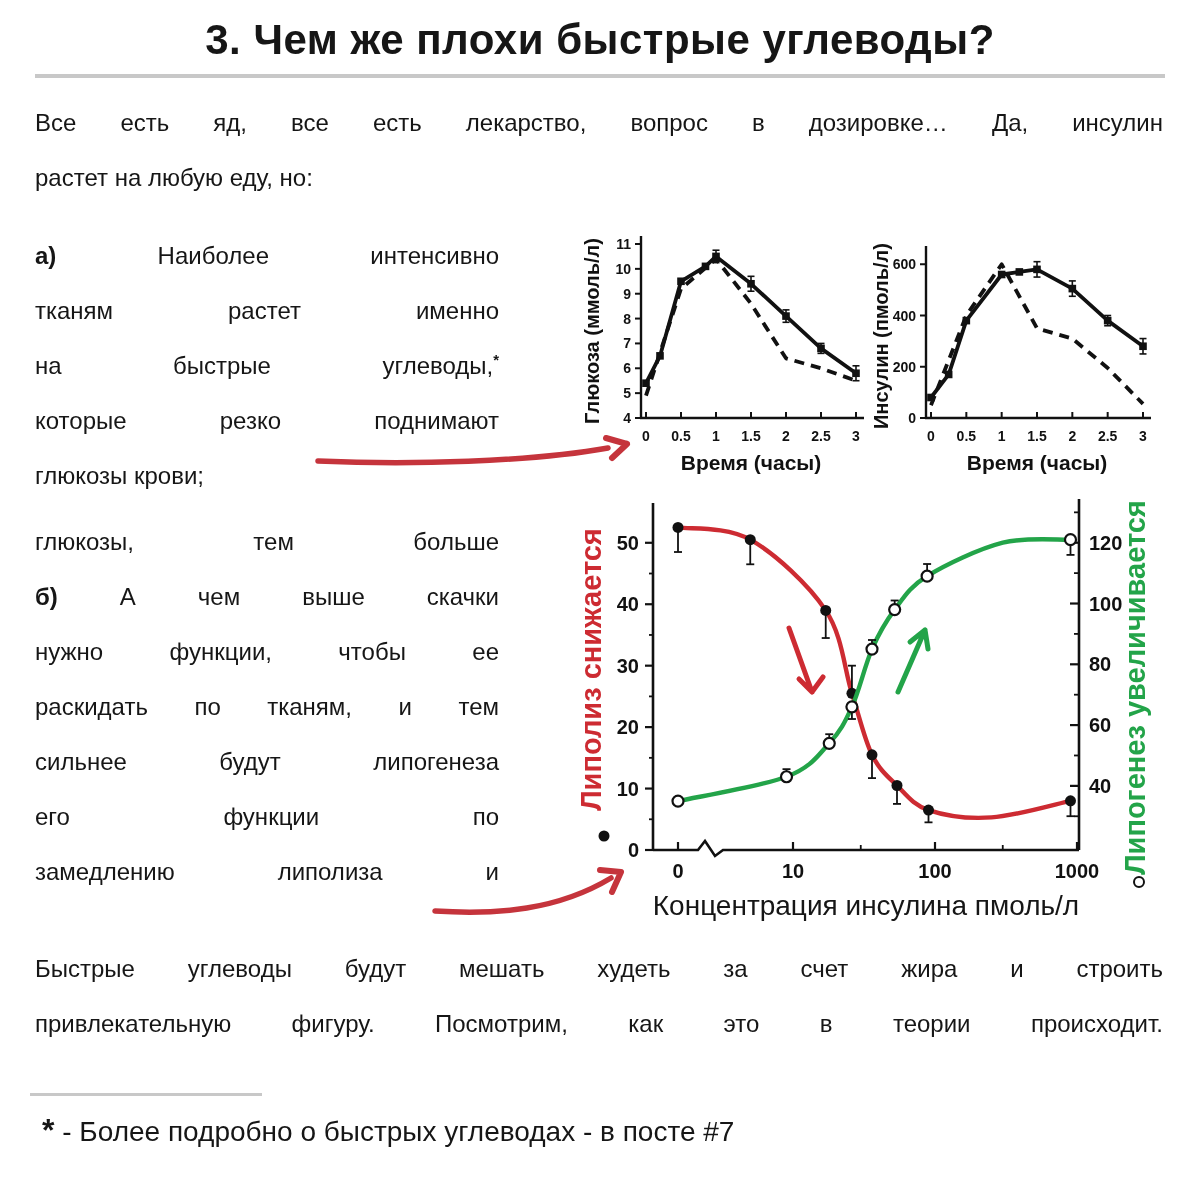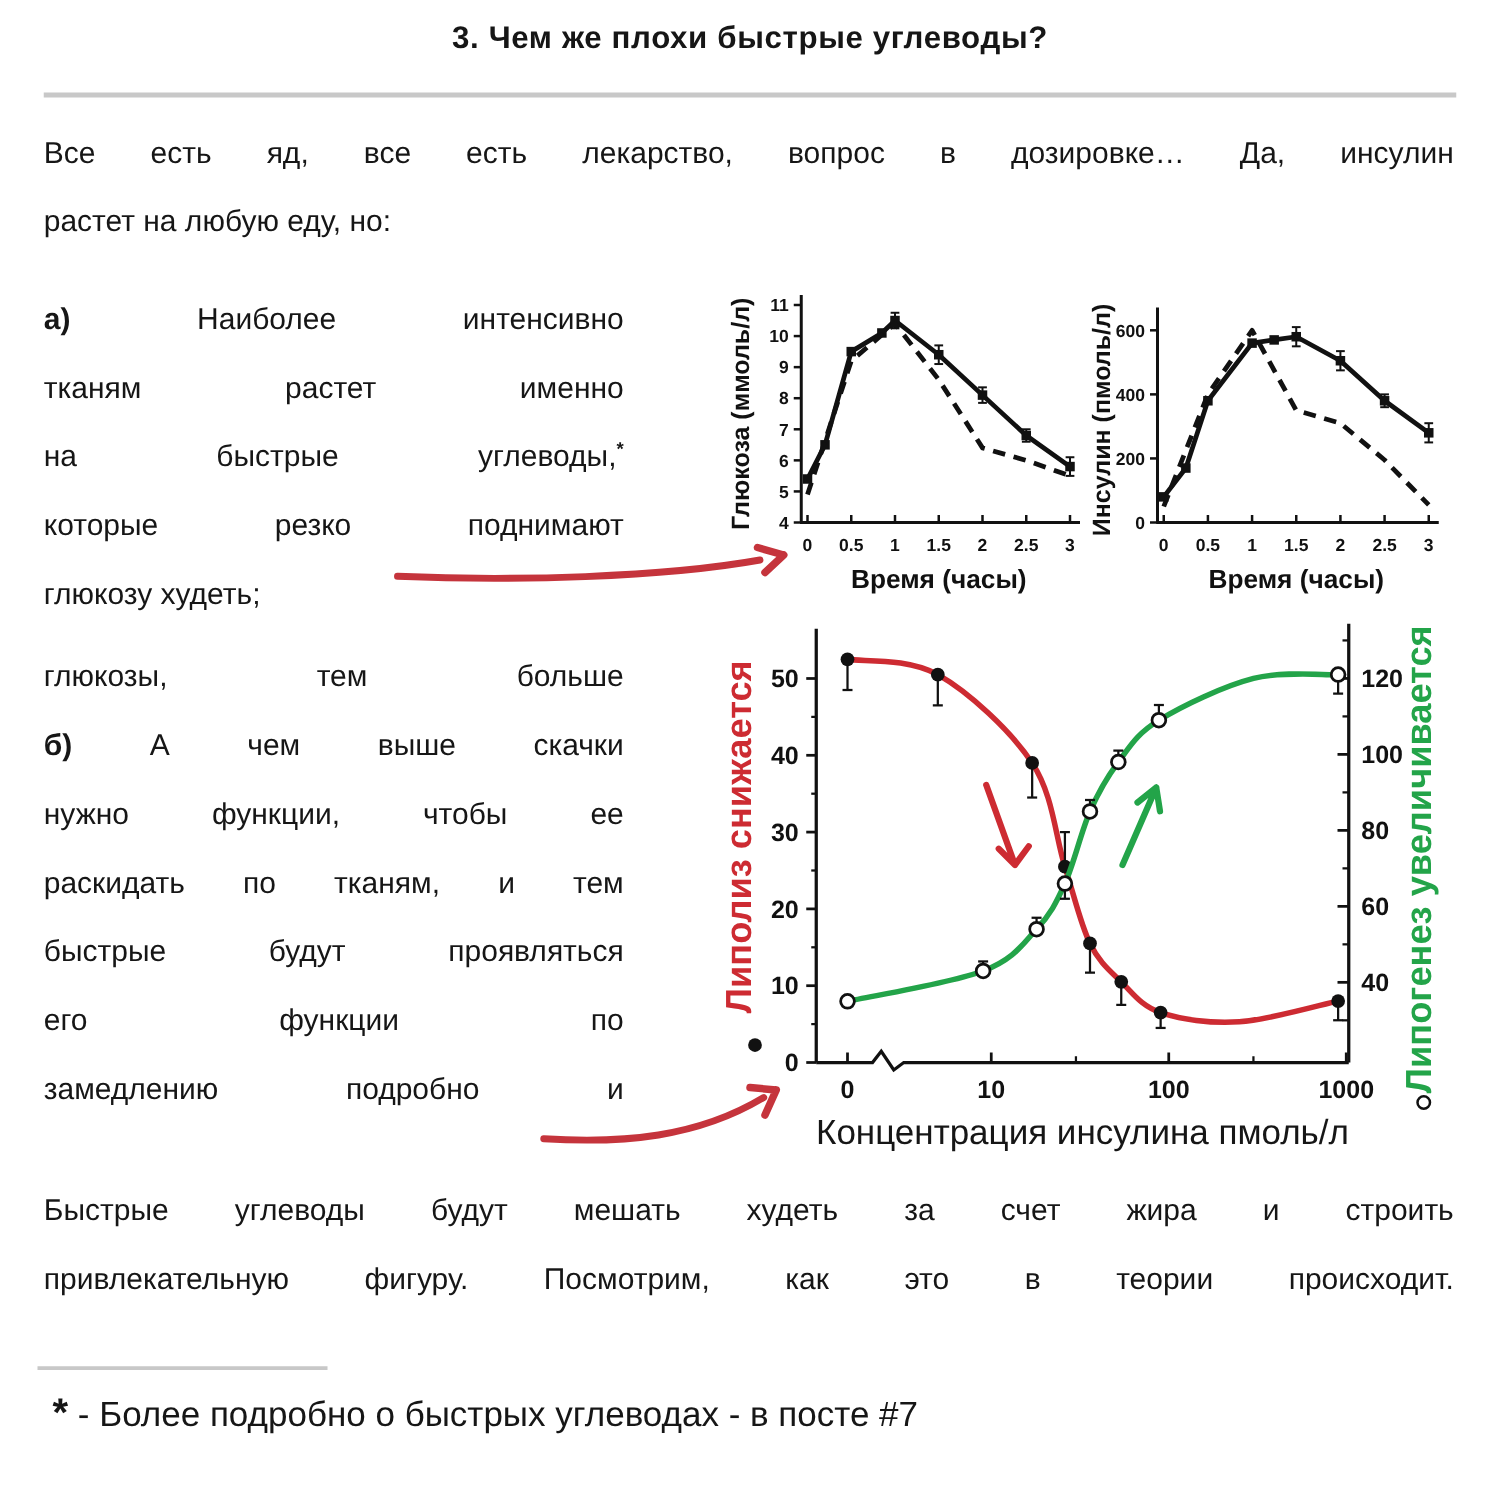--- a/index.html
+++ b/index.html
@@ -1,19 +1,19 @@
 <!DOCTYPE html>
 <html><head>
 <meta charset="utf-8">
 <style>
   html,body{margin:0;padding:0;background:#ffffff;}
   .page{position:relative;width:1200px;height:1200px;background:#fff;overflow:hidden;
         font-family:"Liberation Sans",sans-serif;color:#161616;}
   h1.title{position:absolute;top:16px;left:0;width:100%;margin:0;text-align:center;
-           font-size:25px;font-weight:700;letter-spacing:0.5px;}
+           font-size:42px;font-weight:700;letter-spacing:0.5px;}
   .divider{position:absolute;background:#c8c8c8;}
   .d1{left:35px;top:74px;width:1130px;height:4px;}
   .d2{left:30px;top:1093px;width:232px;height:3px;}
   .para{position:absolute;font-size:24px;}
   .jl{height:55px;line-height:55px;text-align:justify;text-align-last:justify;overflow:visible;}
   .jl.last{text-align-last:left;}
   .jl b{font-weight:700;}
   .jl sup{font-size:62%;font-weight:700;line-height:0;vertical-align:super;}
   #intro{left:35px;top:95px;width:1128px;}
   #pa{left:35px;top:228px;width:464px;}
@@ -39,21 +39,21 @@
   <div class="para" id="intro">
       <div class="jl">Все есть яд, все есть лекарство, вопрос в дозировке… Да, инсулин</div>
       <div class="jl last">растет на любую еду, но:</div>
     </div>
 
   <div class="para" id="pa">
       <div class="jl"><b>а)</b> Наиболее интенсивно</div>
       <div class="jl">тканям растет именно</div>
       <div class="jl">на быстрые углеводы,<sup>*</sup></div>
       <div class="jl">которые резко поднимают</div>
-      <div class="jl last">глюкозу худеть;</div>
+      <div class="jl last">глюкозы крови;</div>
     </div>
 
   <svg id="glu" width="300" height="258" viewBox="0 0 300 258">
       <line x1="58" y1="6" x2="58" y2="188" stroke="#111" stroke-width="2.4"></line>
       <line x1="57" y1="188" x2="281" y2="188" stroke="#111" stroke-width="2.4"></line>
       <line x1="52" y1="188" x2="58" y2="188" stroke="#111" stroke-width="2"></line>
       <text x="48" y="193" text-anchor="end" font-size="14" font-weight="700" fill="#111">4</text>
       <line x1="52" y1="163.14285714285714" x2="58" y2="163.14285714285714" stroke="#111" stroke-width="2"></line>
       <text x="48" y="168.14285714285714" text-anchor="end" font-size="14" font-weight="700" fill="#111">5</text>
       <line x1="52" y1="138.28571428571428" x2="58" y2="138.28571428571428" stroke="#111" stroke-width="2"></line>
@@ -167,23 +167,23 @@
   <svg id="arr1" width="345" height="62" viewBox="0 0 345 62">
     <path d="M18,36 C110,40 230,37 308,23" fill="none" stroke="#c5343c" stroke-width="5.5" stroke-linecap="round"></path>
     <path d="M327,19 L306,13 M327,19 L312,33" fill="none" stroke="#c5343c" stroke-width="6" stroke-linecap="round"></path>
   </svg>
 
   <div class="para" id="pb">
       <div class="jl">глюкозы, тем больше</div>
       <div class="jl"><b>б)</b> А чем выше скачки</div>
       <div class="jl">нужно функции, чтобы ее</div>
       <div class="jl">раскидать по тканям, и тем</div>
-      <div class="jl">быстрые будут проявляться</div>
+      <div class="jl">сильнее будут липогенеза</div>
       <div class="jl">его функции по</div>
-      <div class="jl">замедлению подробно и</div>
+      <div class="jl">замедлению липолиза и</div>
     </div>
 
   <svg id="dose" width="600" height="440" viewBox="0 0 600 440">
       <line x1="68" y1="8" x2="68" y2="355" stroke="#111" stroke-width="2.6"></line>
       <line x1="494" y1="4" x2="494" y2="355" stroke="#111" stroke-width="2.6"></line>
       <path d="M68,355 L113,355 l7,-9 l10,15 l8,-6 L494,355" fill="none" stroke="#111" stroke-width="2.6"></path>
       <line x1="60" y1="355" x2="68" y2="355" stroke="#111" stroke-width="2.2"></line>
       <text x="54" y="362" text-anchor="end" font-size="20" font-weight="600" fill="#111">0</text>
       <line x1="60" y1="293.55855855855856" x2="68" y2="293.55855855855856" stroke="#111" stroke-width="2.2"></line>
       <text x="54" y="300.55855855855856" text-anchor="end" font-size="20" font-weight="600" fill="#111">10</text>

